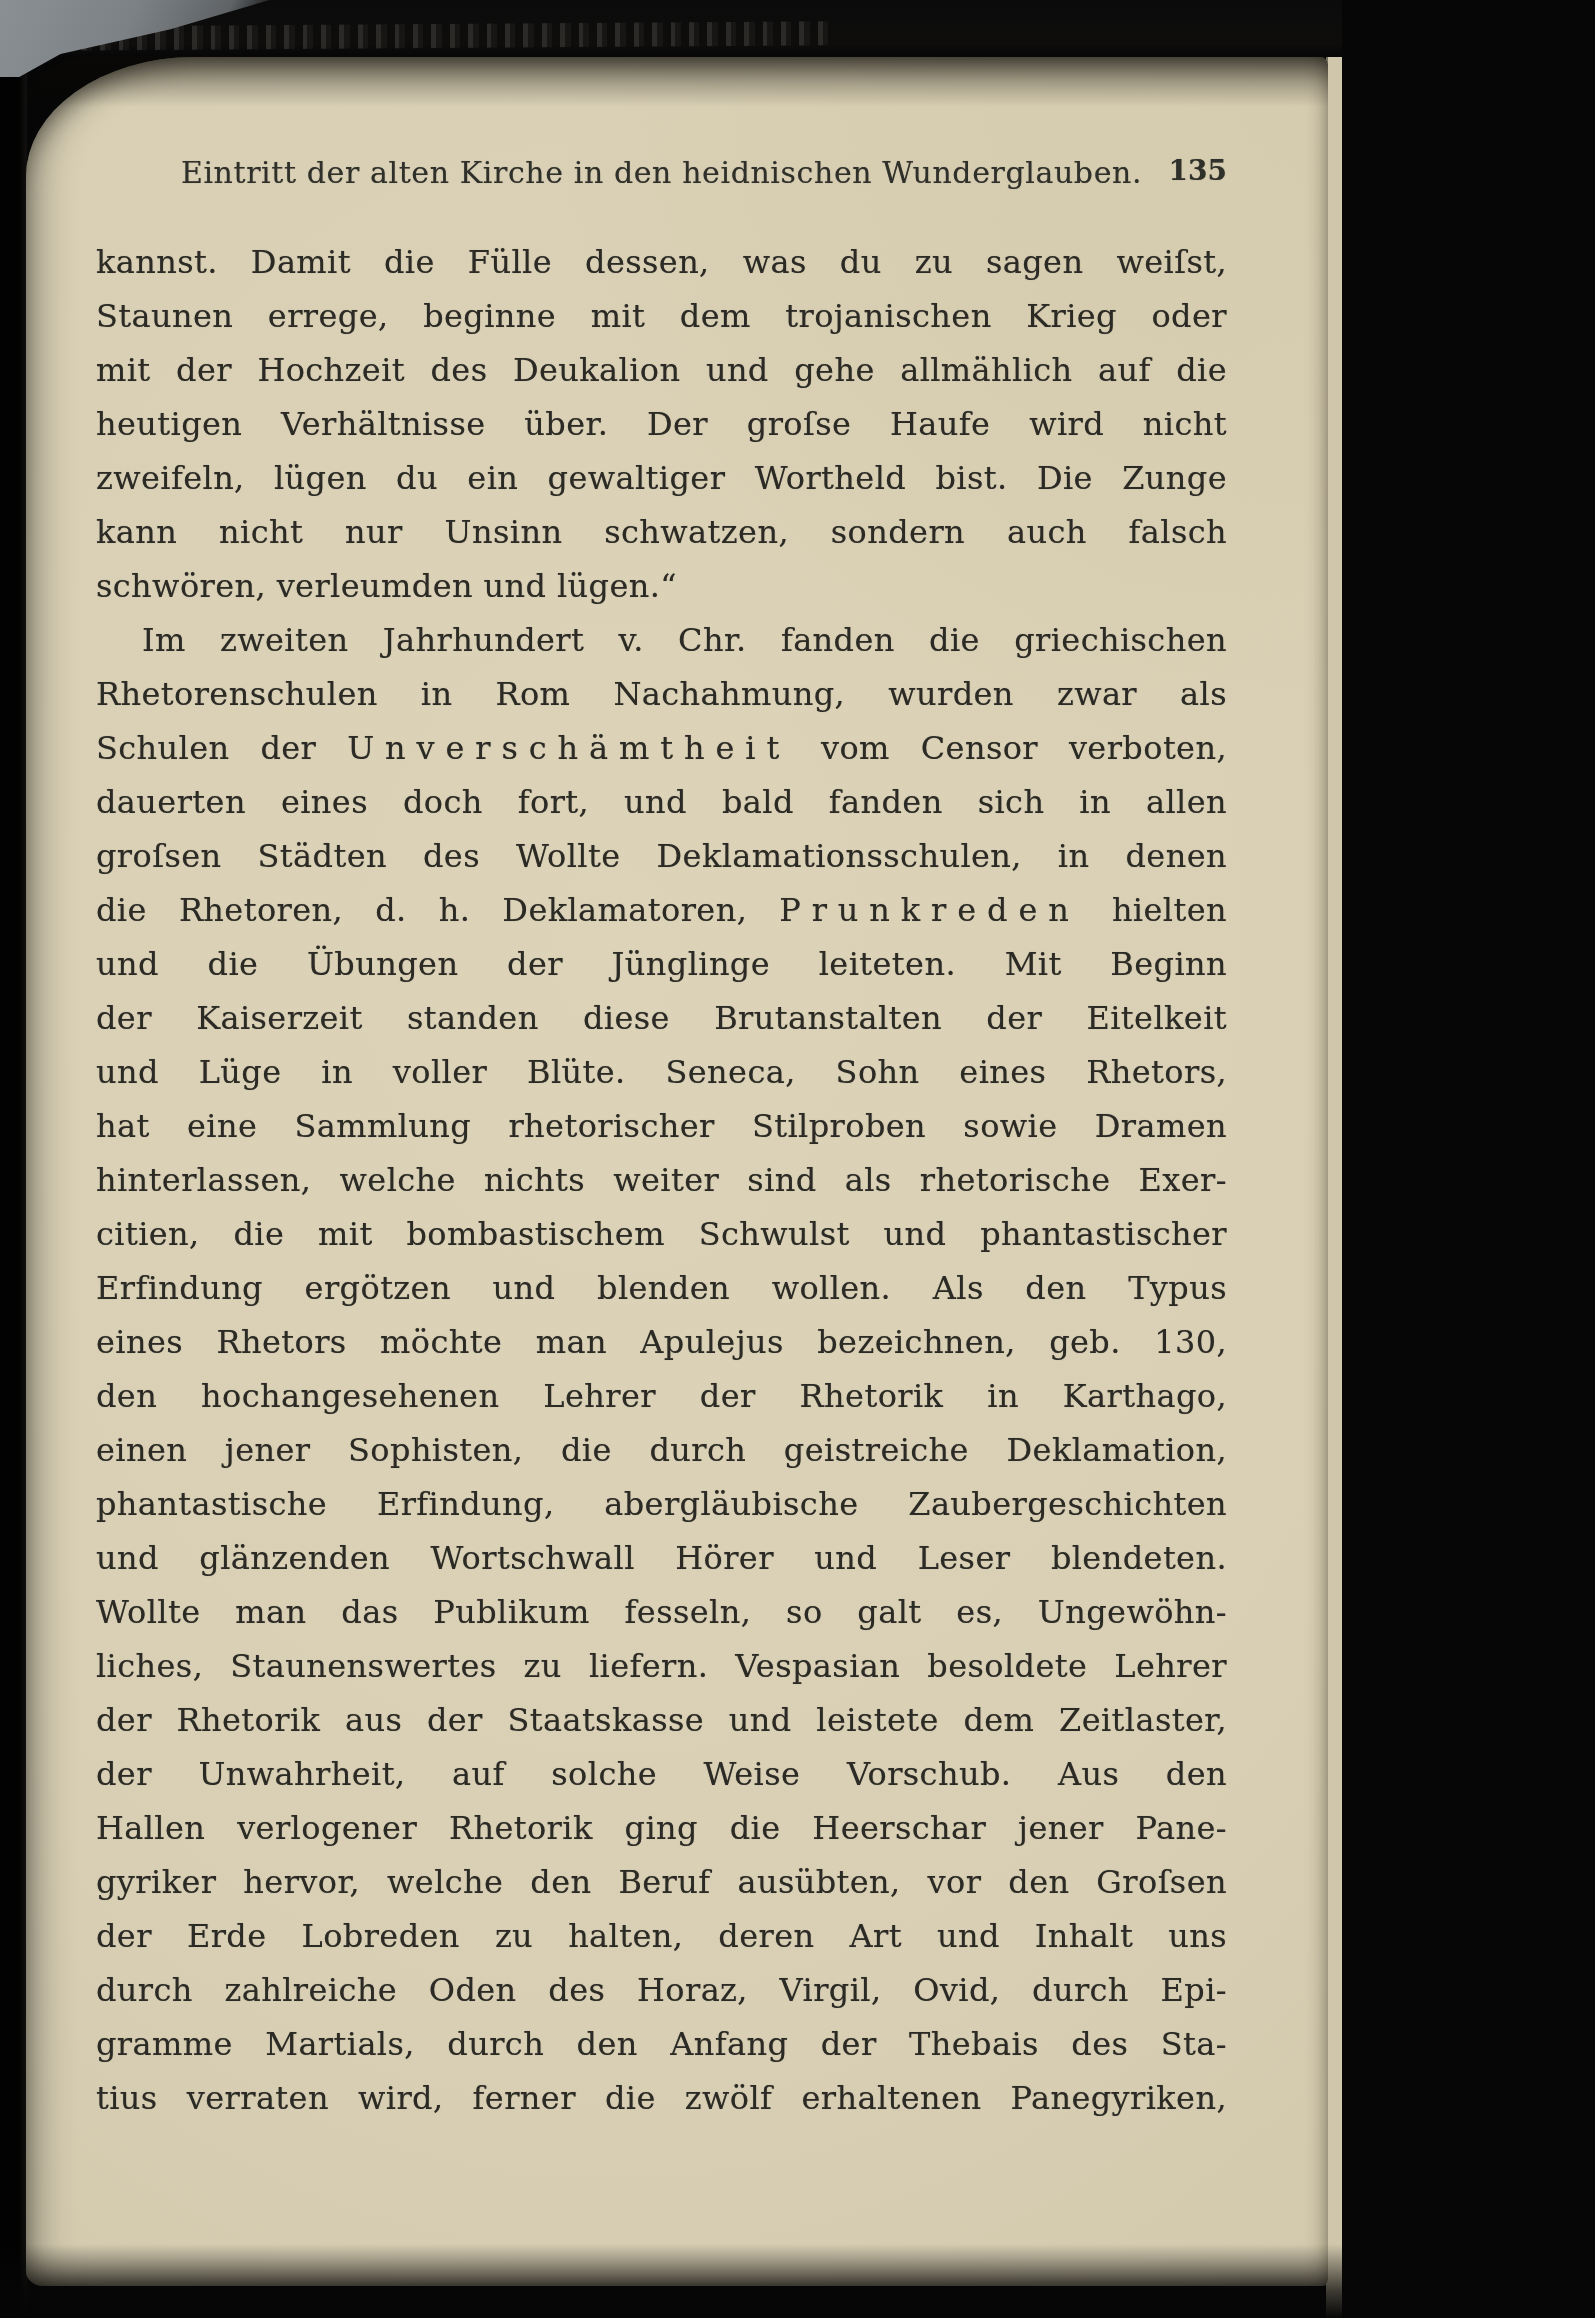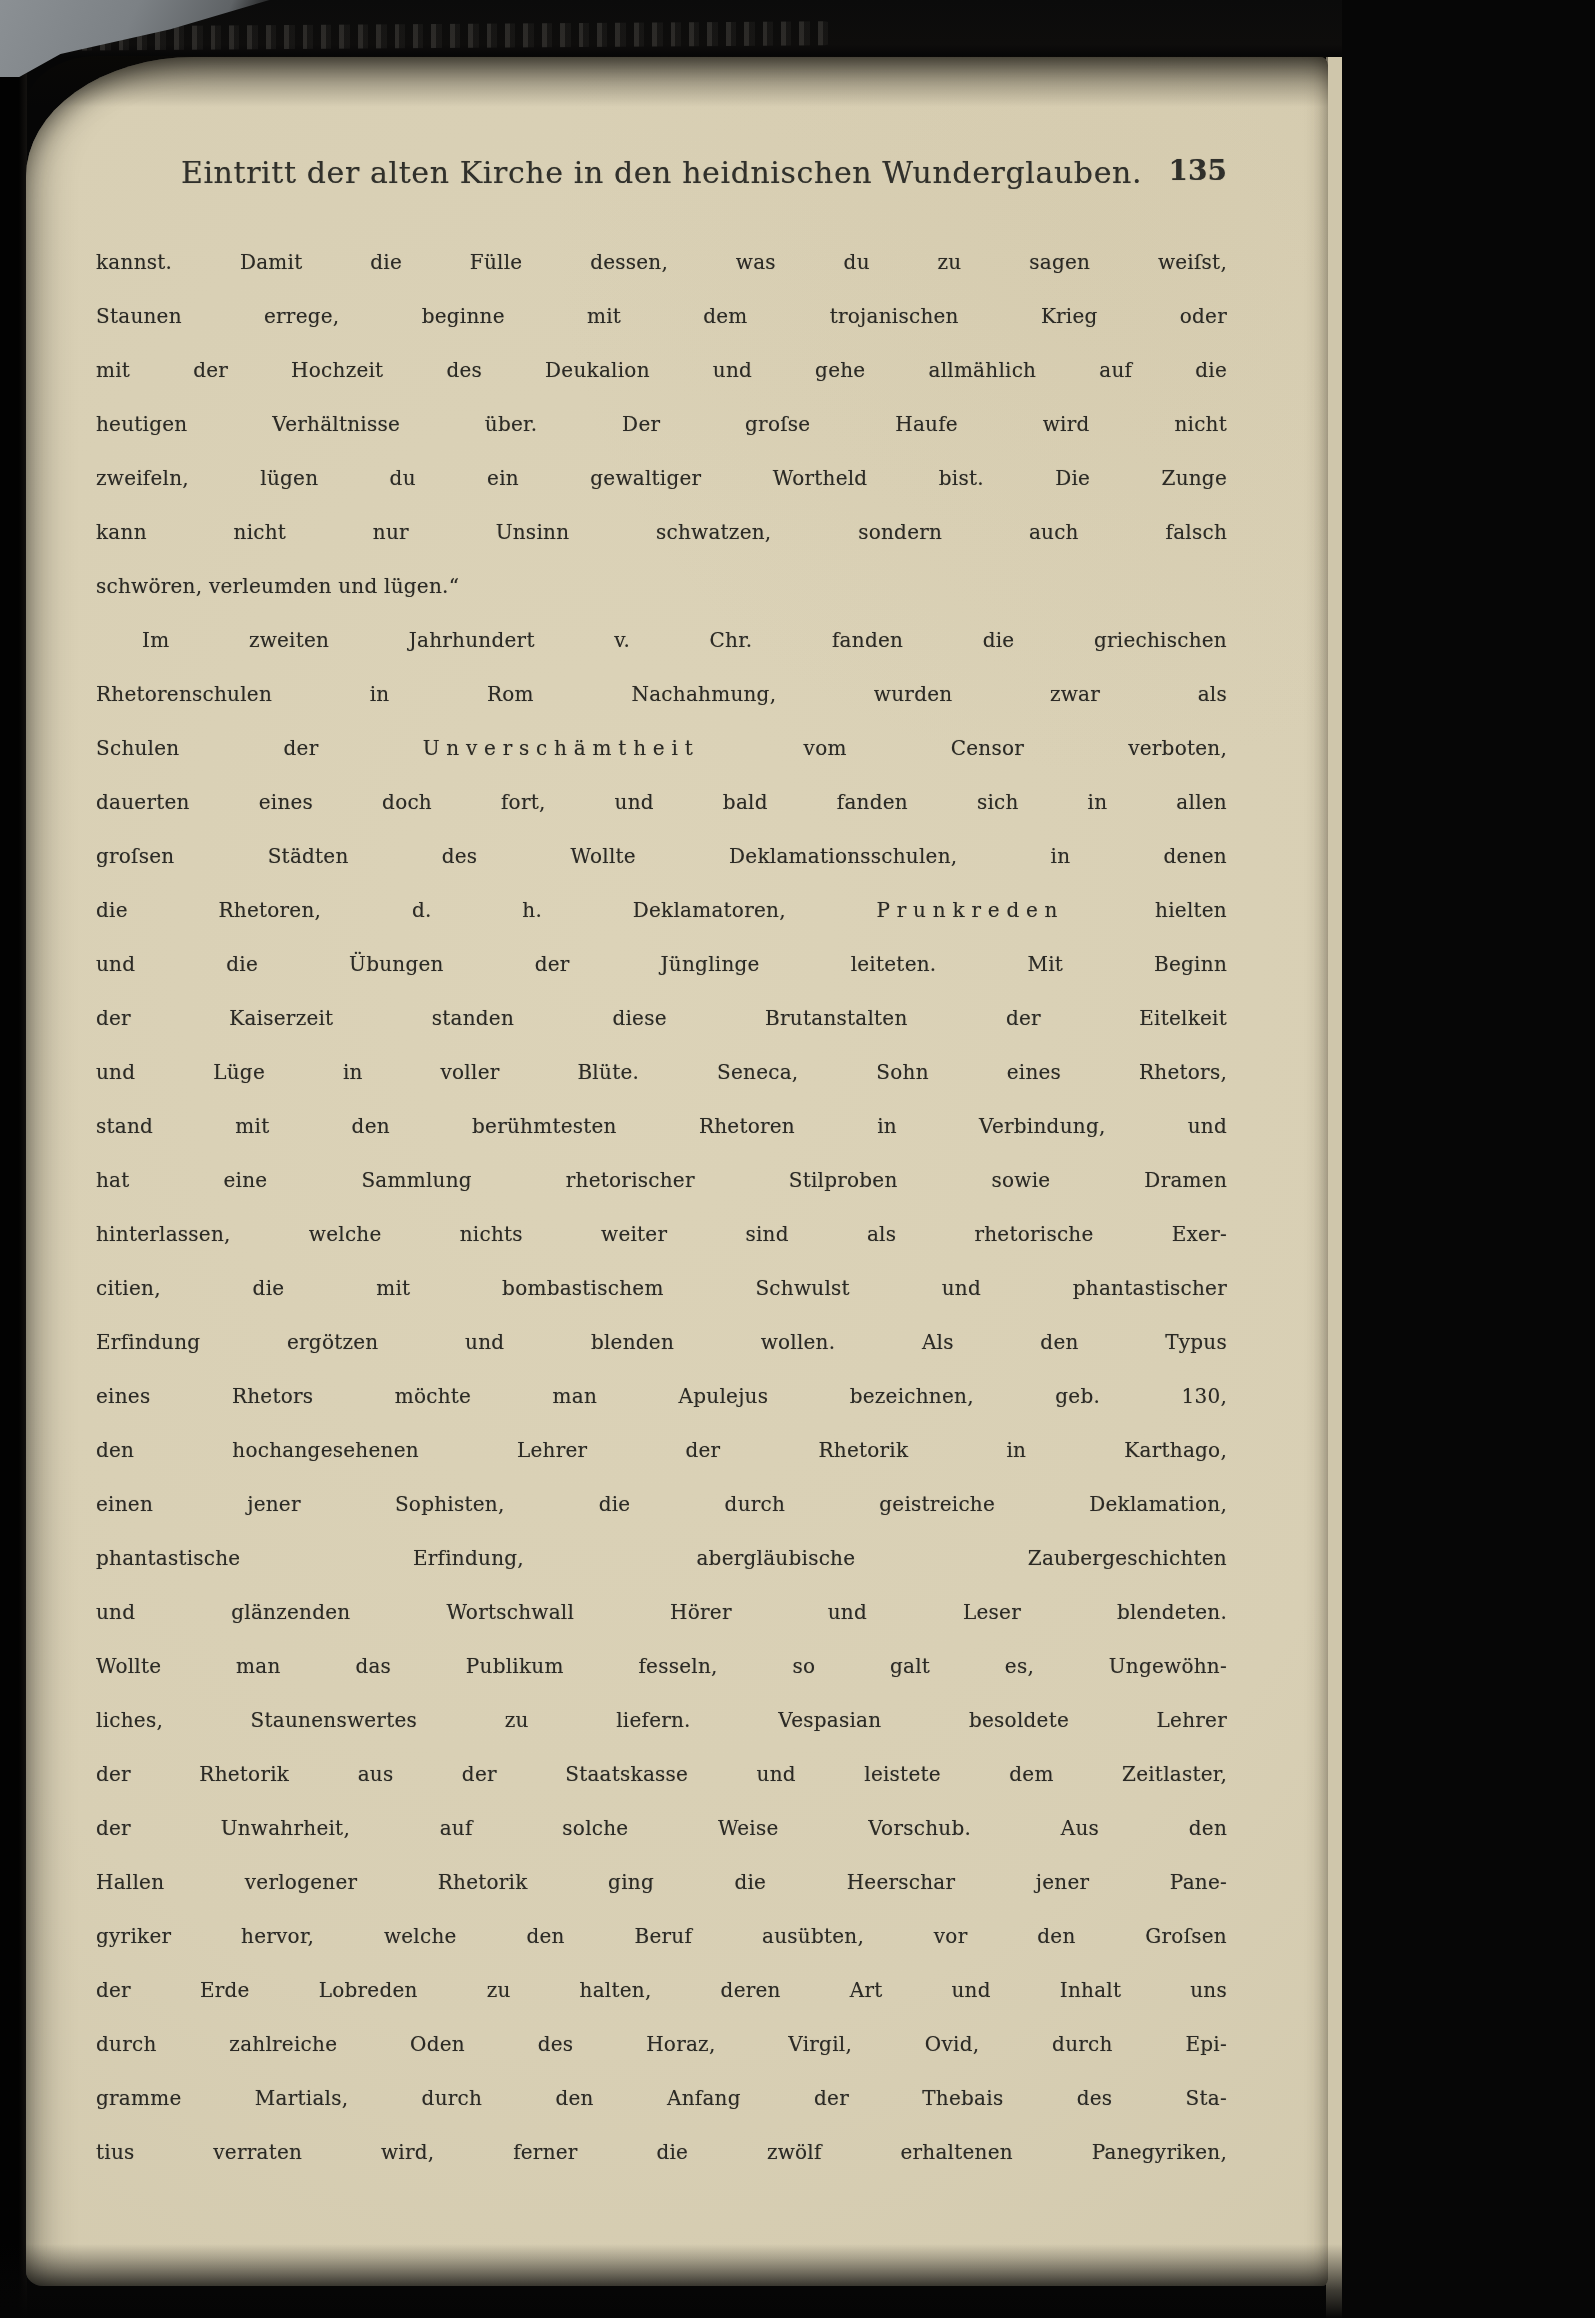--- a/index.html
+++ b/index.html
@@ -114,21 +114,21 @@
   }
   .running-head .rh-num {
     position: absolute; right: 0; top: -1.6px;
     font-size: 28px; font-weight: 700; line-height: 41px;
     text-shadow: 0 0 0.8px rgba(48,48,43,.5);
   }
   .text-block {
     position: absolute;
     left: 96px; top: 235px; width: 1131px;
     color: #2b2a25;
-    font-size: 20px;
+    font-size: 32px;
   }
   .line {
     height: 54px;
     line-height: 54px;
     text-align: justify;
     text-align-last: justify;
     letter-spacing: .012em;
     text-shadow: 0 0 0.8px rgba(43,42,37,.42);
     overflow: hidden;
     white-space: nowrap;
@@ -182,21 +182,20 @@
       <div class="paragraph">
         <div class="line indent">Im zweiten Jahrhundert v. Chr. fanden die griechischen</div>
         <div class="line">Rhetorenschulen in Rom Nachahmung, wurden zwar als</div>
         <div class="line"><span>Schulen der </span><span class="sperr">Unverschämtheit</span><span> vom Censor verboten,</span></div>
         <div class="line">dauerten eines doch fort, und bald fanden sich in allen</div>
         <div class="line">groſsen Städten des Wollte Deklamationsschulen, in denen</div>
         <div class="line"><span>die Rhetoren, d. h. Deklamatoren, </span><span class="sperr">Prunkreden</span><span> hielten</span></div>
         <div class="line">und die Übungen der Jünglinge leiteten.  Mit Beginn</div>
         <div class="line">der Kaiserzeit standen diese Brutanstalten der Eitelkeit</div>
         <div class="line">und Lüge in voller Blüte.  Seneca, Sohn eines Rhetors,</div>
-        <div class="line">stand mit den berühmtesten Rhetoren in Verbindung, und</div>
         <div class="line">hat eine Sammlung rhetorischer Stilproben sowie Dramen</div>
         <div class="line">hinterlassen, welche nichts weiter sind als rhetorische Exer-</div>
         <div class="line">citien, die mit bombastischem Schwulst und phantastischer</div>
         <div class="line">Erfindung ergötzen und blenden wollen.  Als den Typus</div>
         <div class="line">eines Rhetors möchte man Apulejus bezeichnen, geb. 130,</div>
         <div class="line">den hochangesehenen Lehrer der Rhetorik in Karthago,</div>
         <div class="line">einen jener Sophisten, die durch geistreiche Deklamation,</div>
         <div class="line">phantastische Erfindung, abergläubische Zaubergeschichten</div>
         <div class="line">und glänzenden Wortschwall Hörer und Leser blendeten.</div>
         <div class="line">Wollte man das Publikum fesseln, so galt es, Ungewöhn-</div>

